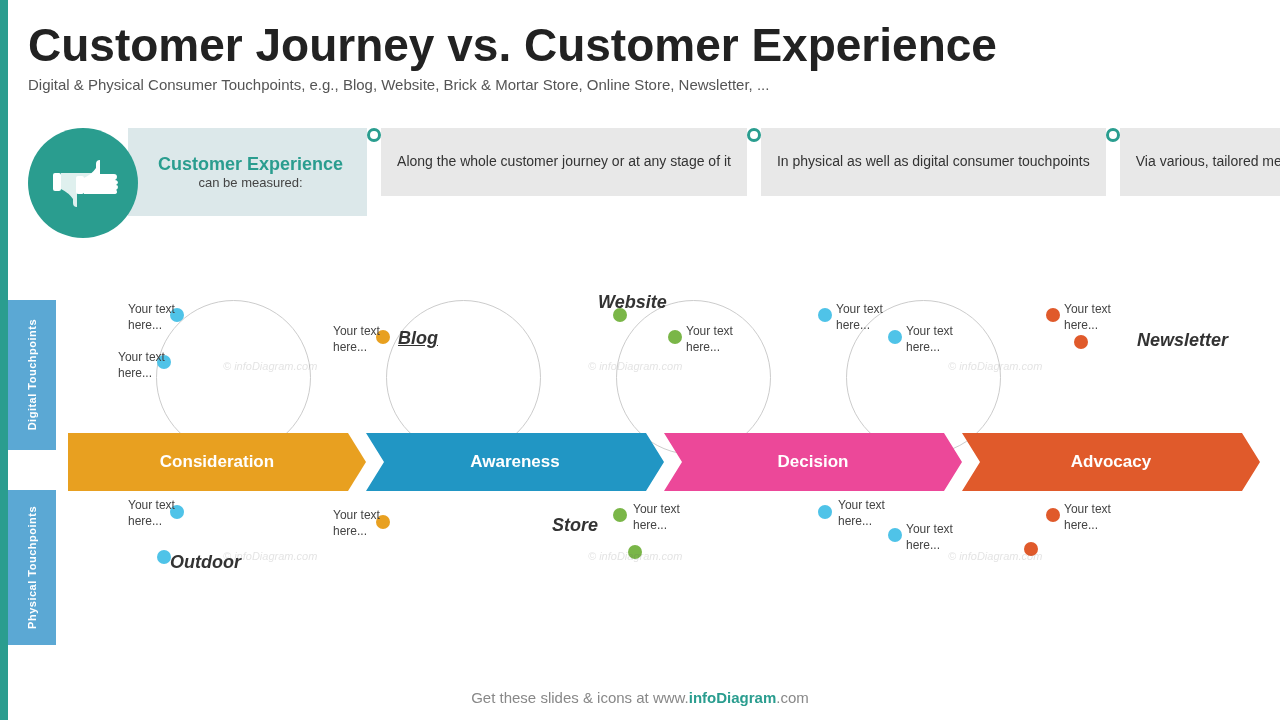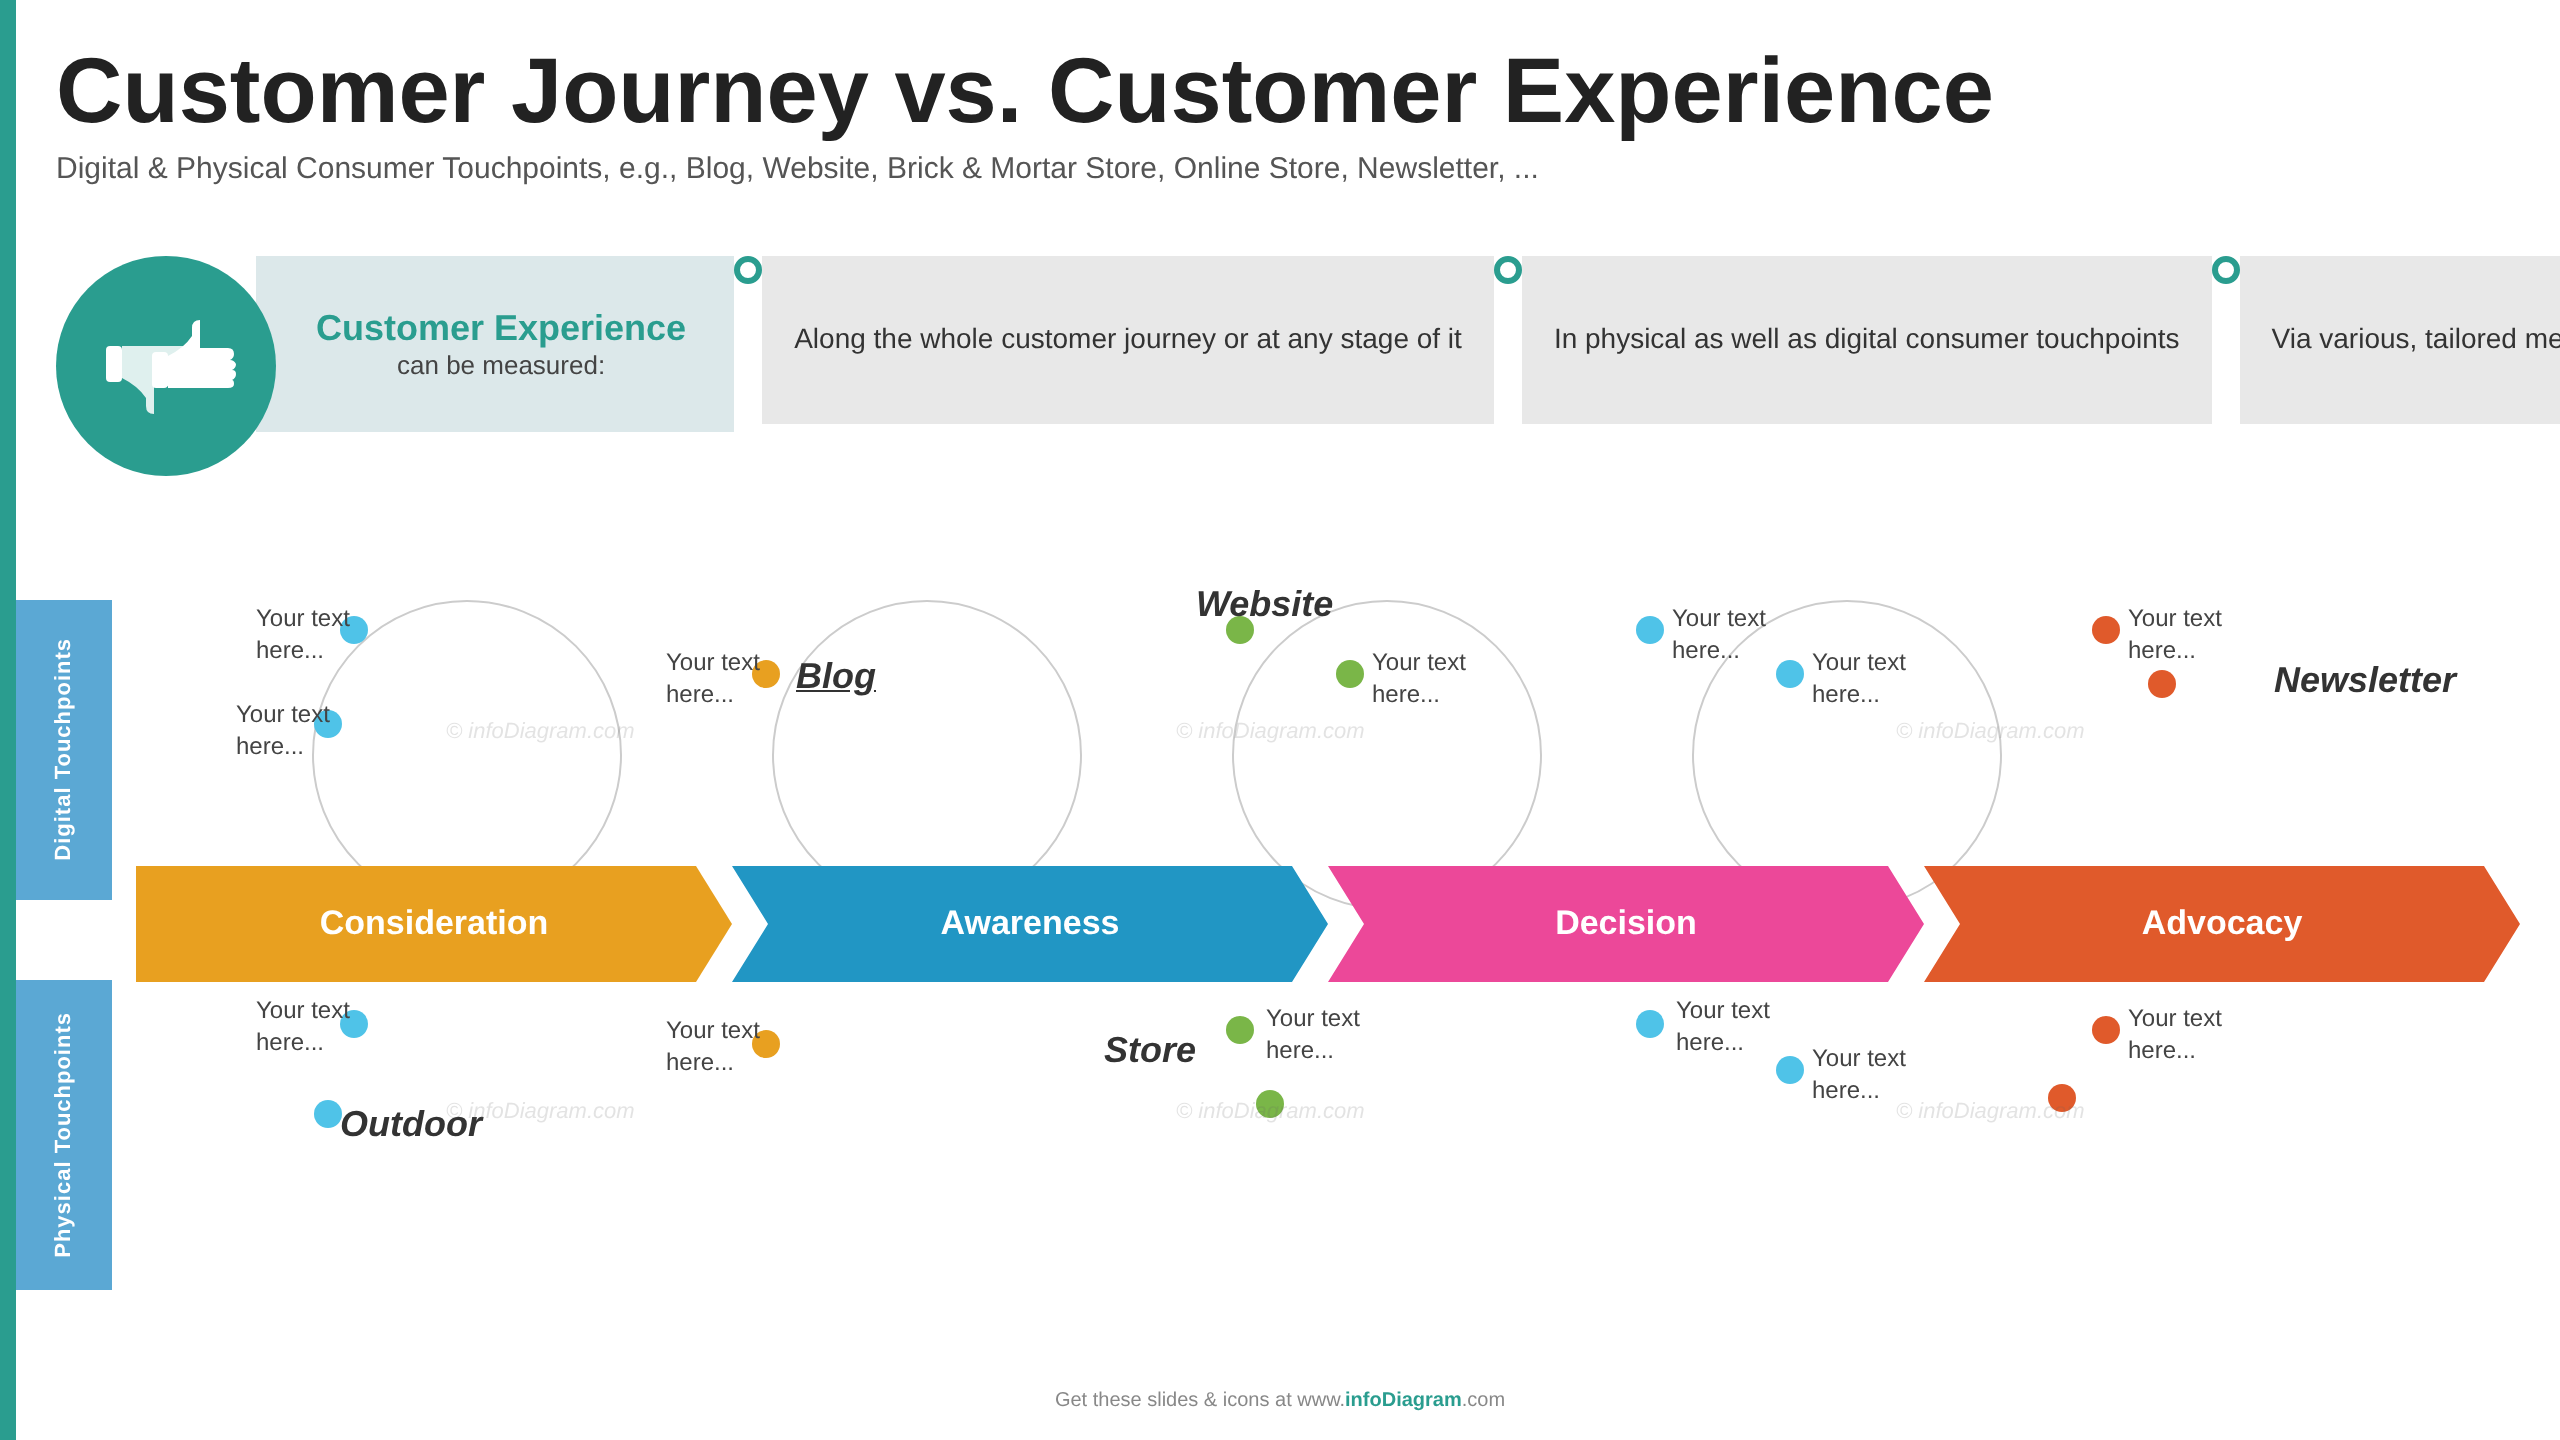--- a/index.html
+++ b/index.html
@@ -99,21 +99,21 @@
       height: 14px;
       border-radius: 50%;
       background: #fff;
       border: 3px solid #2a9d8f;
       flex-shrink: 0;
     }
 
     .cx-point-box {
       background: #e8e8e8;
       padding: 14px 16px;
-      height: 84px;
+      height: 68px;
       display: flex;
       align-items: center;
       justify-content: center;
       font-size: 14px;
       color: #333;
       line-height: 1.4;
       min-width: 185px;
       text-align: center;
       flex-shrink: 0;
     }
@@ -228,21 +228,21 @@
       border: 1.5px solid #ccc;
       background: transparent;
     }
 
     
     .footer {
       position: absolute;
       bottom: 14px;
       left: 0; right: 0;
       text-align: center;
-      font-size: 10px;
+      font-size: 15px;
       color: #888;
     }
     .footer span.brand {
       font-weight: 700;
       color: #2a9d8f;
     }
 
     
   </style>
 </head>

